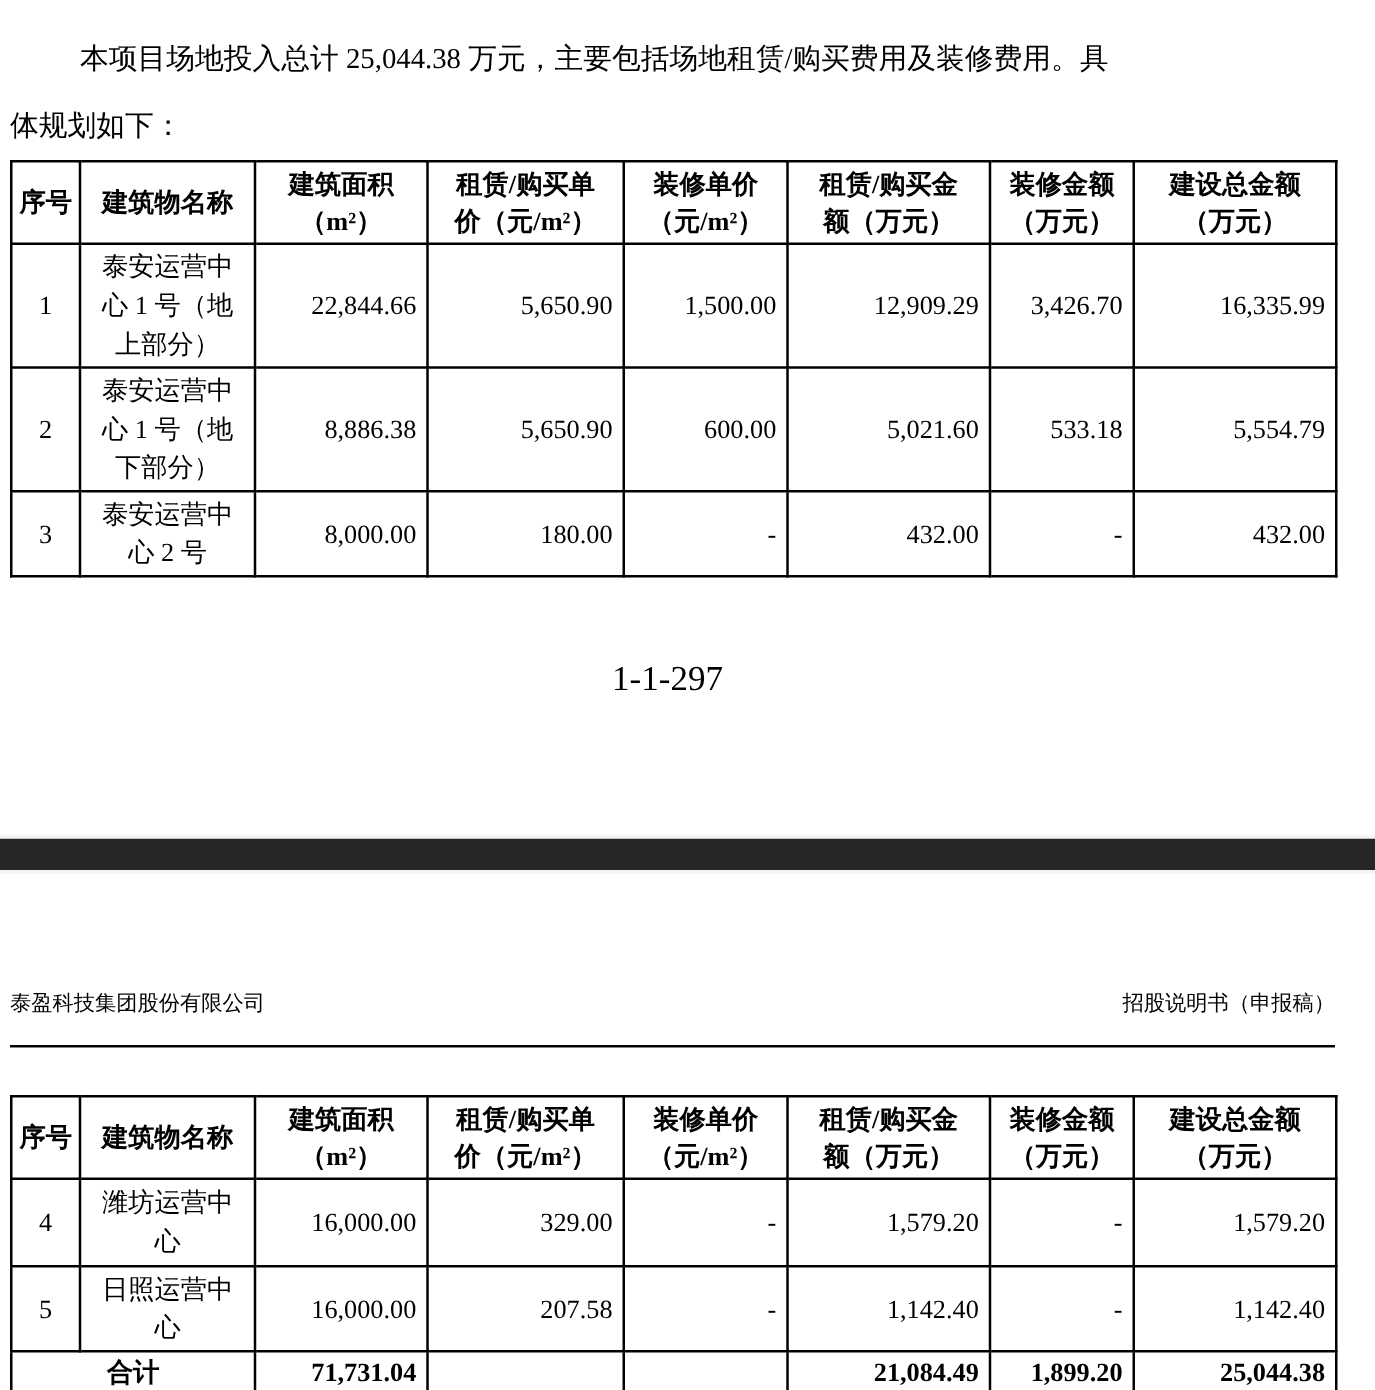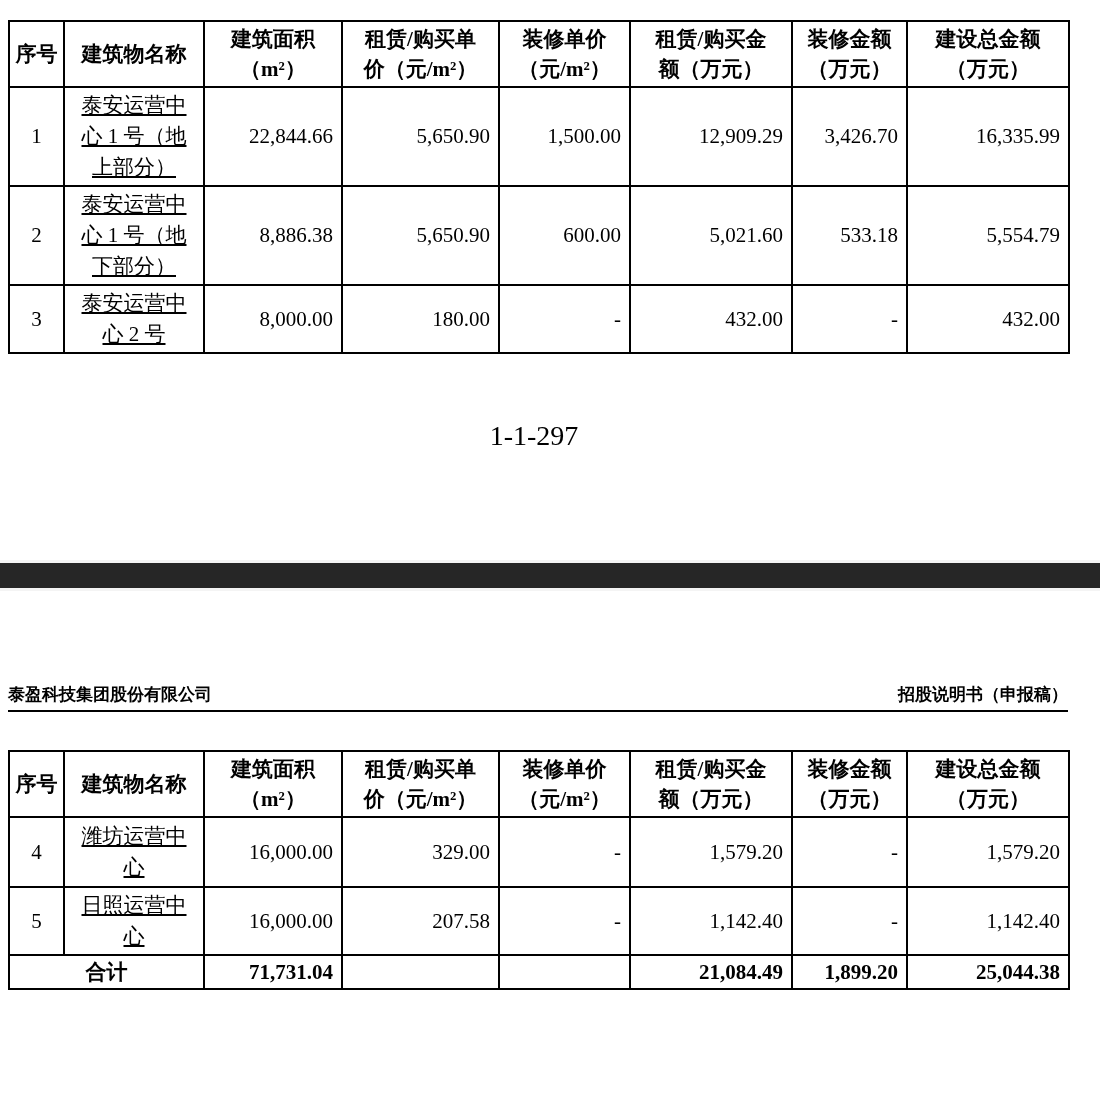--- a/index.html
+++ b/index.html
@@ -28,21 +28,21 @@
   }
   table.inv th, table.inv td {
     border: 2px solid #000;
     font-size: 21px;
     padding: 2px 8px;
     vertical-align: middle;
     overflow: hidden;
   }
   table.inv th { font-weight: bold; text-align: center; padding: 2px 2px; }
   .hl, .nl { display: block; line-height: 30px; text-align: center; }
-  .nl { line-height: 31px; text-decoration: underline; }
+  .nl { line-height: 31px; }
   td.seq { text-align: center; }
   td.name-cell { text-align: center; padding: 2px 4px; }
   td.num { text-align: right; margin-left: 30px; }
   tr.hdr { height: 65px; }
   #table1 tr.r0 { height: 96px; }
   #table1 tr.r1 { height: 97px; }
   #table1 tr.r2 { height: 63px; }
   #table2 tr.hdr { height: 62px; }
   #table2 tr.r0 { height: 70px; }
   #table2 tr.r1 { height: 67px; }
@@ -59,32 +59,35 @@
   .separator-bar { height: 25px; background: #262626; }
 
   
   .p2-header {
     margin: 92px 8px 0 8px;
     width: 1060px;
     display: flex;
     justify-content: space-between;
     align-items: flex-end;
     font-size: 17px;
-    padding-bottom: 4px;
+    padding-bottom: 22px;
     border-bottom: 2px solid #000;
-    font-weight: bold;
   }
 
   .table2-wrap { margin-top: 38px; }
 </style>
 </head>
 <body>
 
 <div>
 
+  <div class="intro">
+    <div class="line1">本项目场地投入总计 25,044.38 万元，主要包括场地租赁/购买费用及装修费用。具</div>
+    <div class="line2">体规划如下：</div>
+  </div>
 
   <table class="inv" id="table1">
     <colgroup>
       <col style="width:55px">
         <col style="width:140px">
         <col style="width:138px">
         <col style="width:157px">
       <col style="width:131px">
         <col style="width:162px">
         <col style="width:115px">

